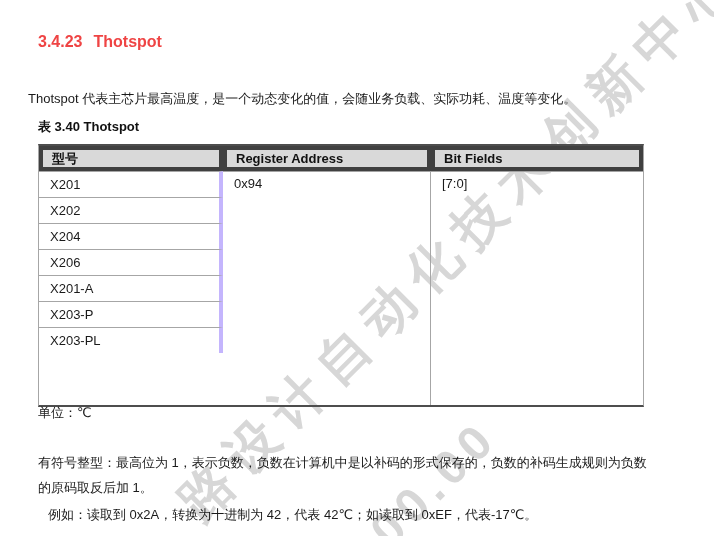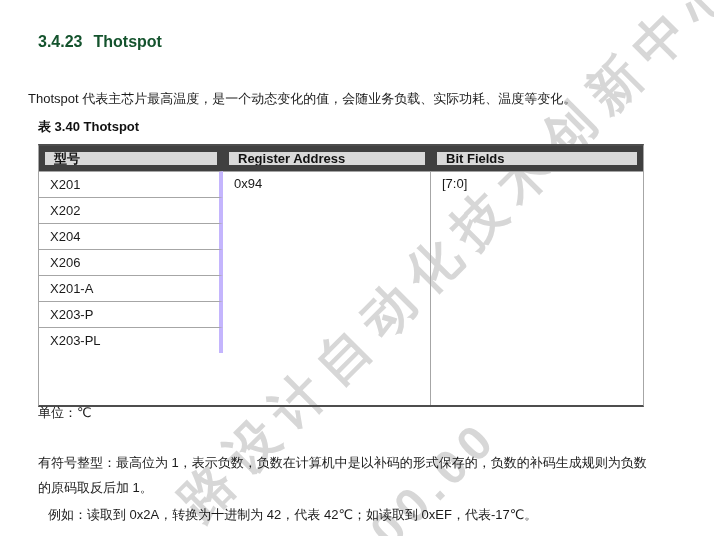--- a/index.html
+++ b/index.html
@@ -18,38 +18,38 @@
     color:#d7d7d7;
     white-space:nowrap;
     transform:rotate(-45deg);
     transform-origin:0 0;
     font-weight:bold;
   }
   #wm-text{left:170px;top:492px;font-size:52px;line-height:52px;letter-spacing:12px;}
   #wm-num{left:362px;top:522px;font-size:48px;line-height:48px;letter-spacing:7px;}
   
   .content{position:absolute;z-index:1;}
-  #heading{left:38px;top:31px;font-size:16px;line-height:22px;font-weight:bold;color:#14532d;text-align:right;}
+  #heading{left:38px;top:31px;font-size:16px;line-height:22px;font-weight:bold;color:#ef4444;text-align:right;}
   #heading .h-title{margin-left:11px;}
   #intro{left:28px;top:68px;width:620px;font-size:13px;line-height:22px;margin-top:20px;}
   #caption{left:38px;top:117px;width:606px;text-align:left;font-size:13px;line-height:20px;font-weight:bold;color:#111;}
   
   #reg-table{
     left:38px;top:144px;width:604px;
     display:grid;
     grid-template-columns:184px 208px 212px;
     grid-template-rows:25px repeat(9,26px);
     border-top:2px solid #4d4d4d;
     border-bottom:2px solid #4d4d4d;
     border-left:1px solid #a6a6a6;
     border-right:1px solid #a6a6a6;
   }
   .th{
     background:#d9d9d9;
-    border:6px solid #404040;
+    border:4px solid #404040;
     font-size:13px;font-weight:bold;color:#111;
     display:flex;align-items:center;
     padding-left:9px;
     overflow:hidden;
   }
   .td-model{
     border-top:1px solid #a6a6a6;
     border-right:4px solid #c4b5fd;
     font-size:13px;
     display:flex;align-items:center;

